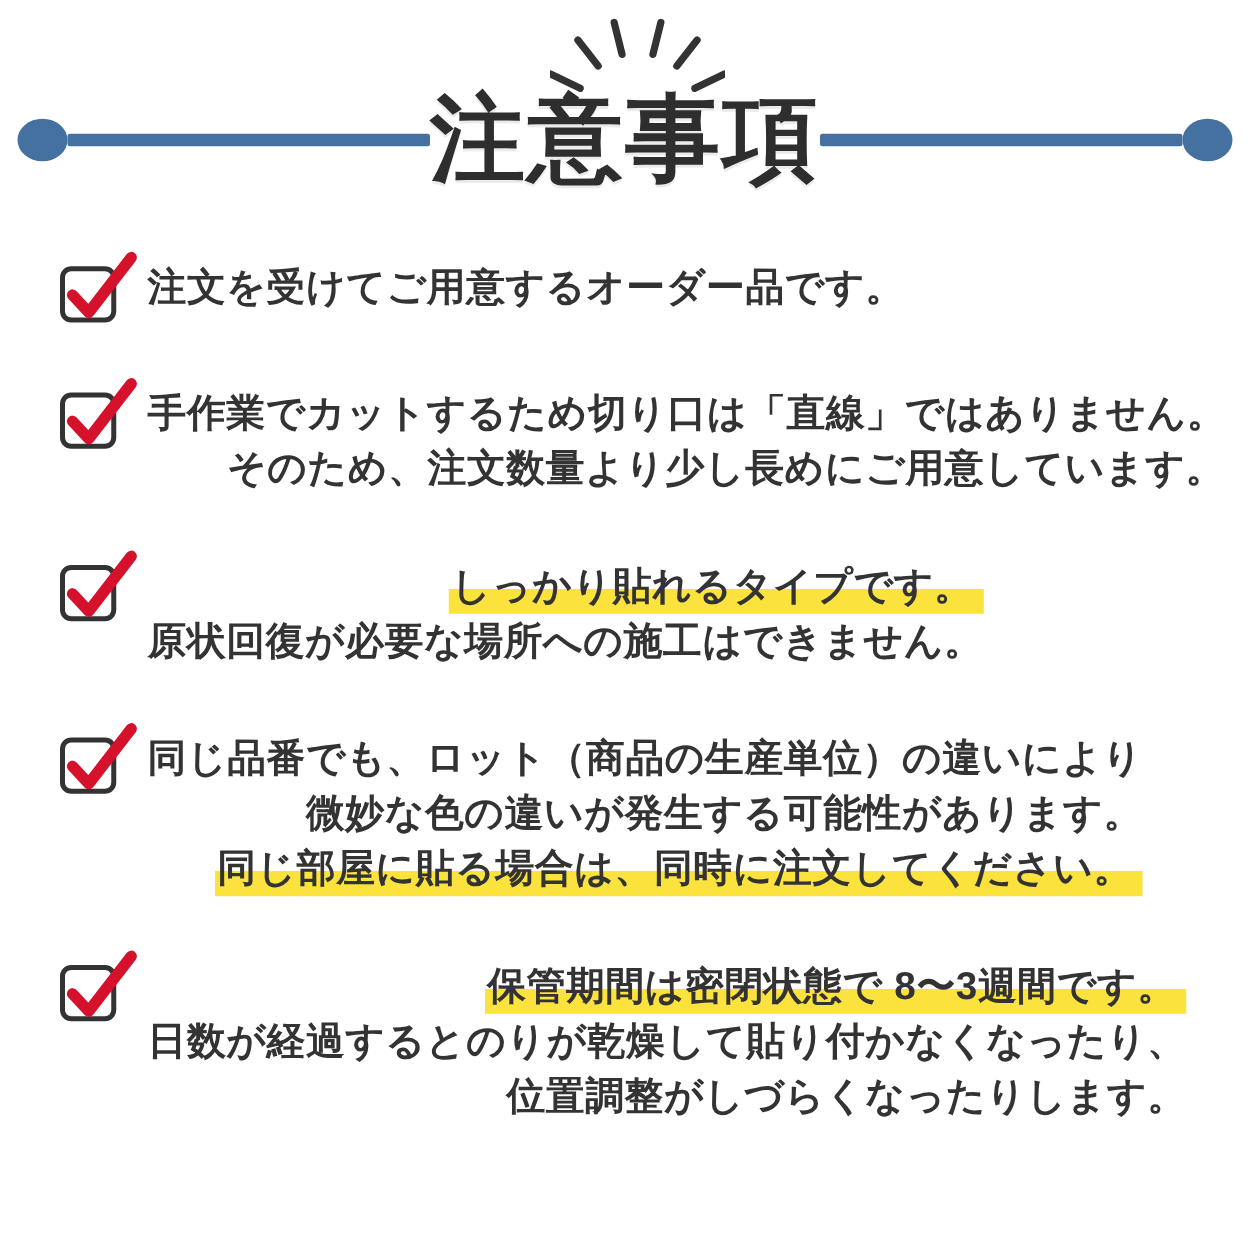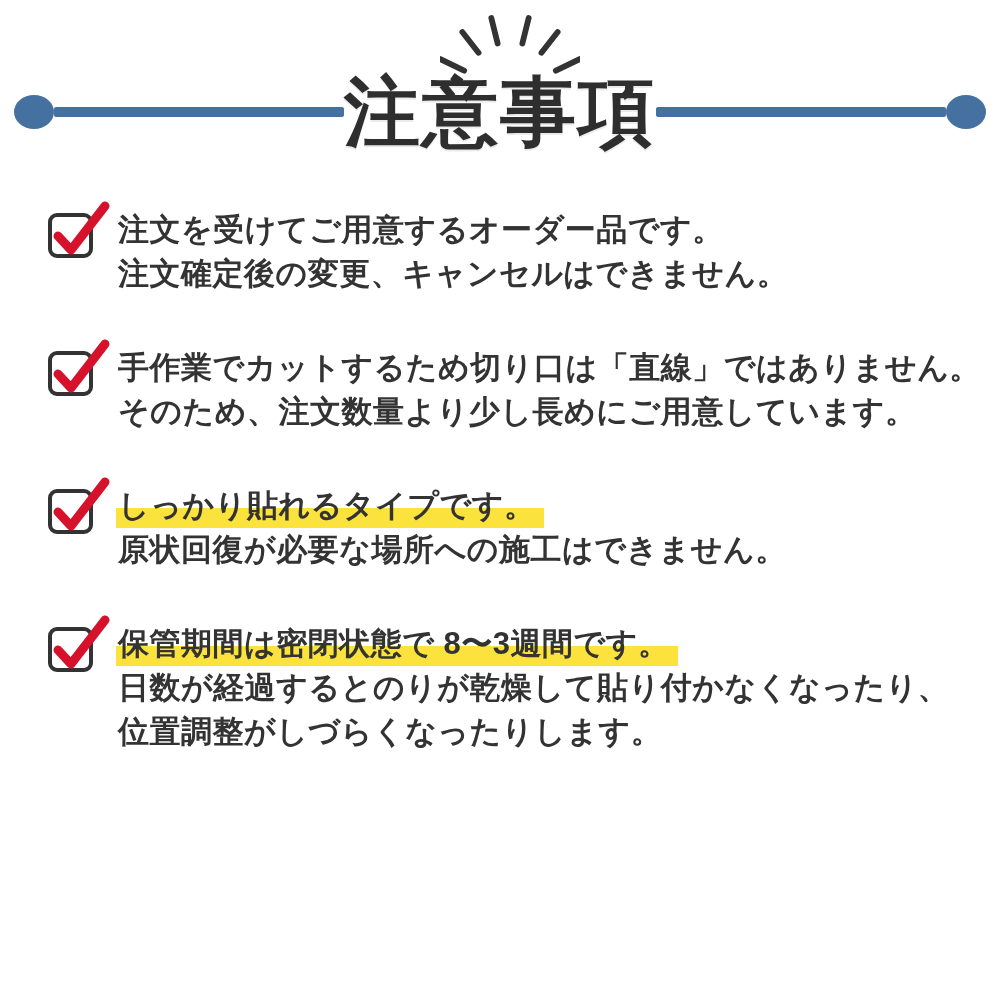--- a/index.html
+++ b/index.html
@@ -33,21 +33,21 @@
   .rule{height:10px;background:var(--accent);flex:1;border-radius:2px;}
   h1.title{
     margin:0;flex:none;
     font-size:76px;line-height:88px;font-weight:900;
     letter-spacing:2px;color:#2e2e2e;
     text-shadow:0 2px 0 rgba(0,0,0,0.08);
     white-space:nowrap;
   }
 
   
-  main{padding:36px 20px 0 46px;}
+  main{padding:36px 20px 0 46px;text-align:right;}
   .item{display:flex;align-items:flex-start;margin-bottom:50px;}
   .item:last-child{margin-bottom:0;}
   .checkbox{width:64px;height:60px;flex:none;margin-top:-9px;margin-right:8px;}
   .item-text{min-width:0;}
   .line{
     margin:0;height:44px;
     font-size:31px;font-weight:800;line-height:44px;
     letter-spacing:0.5px;color:var(--text);
     white-space:nowrap;
   }
@@ -86,21 +86,20 @@
   </header>
 
   <main>
   <div class="item">
     <svg class="checkbox" viewBox="0 0 64 60" fill="none" aria-hidden="true">
       <rect x="4" y="16" width="41" height="41" rx="7" stroke="var(--text)" stroke-width="4"></rect>
       <path d="M 12 37 L 25 51 L 59 7" stroke="var(--check)" stroke-width="9" stroke-linecap="round" stroke-linejoin="round"></path>
     </svg>
     <div class="item-text">
           <p class="line"><span>注文を受けてご用意するオーダー品です。</span></p>
-          <p class="line"><span>注文確定後の変更、キャンセルはできません。</span></p>
         </div>
   </div>
 
   <div class="item">
     <svg class="checkbox" viewBox="0 0 64 60" fill="none" aria-hidden="true">
       <rect x="4" y="16" width="41" height="41" rx="7" stroke="var(--text)" stroke-width="4"></rect>
       <path d="M 12 37 L 25 51 L 59 7" stroke="var(--check)" stroke-width="9" stroke-linecap="round" stroke-linejoin="round"></path>
     </svg>
     <div class="item-text">
           <p class="line"><span>手作業でカットするため切り口は「直線」ではありません。</span></p>
@@ -112,20 +111,31 @@
     <svg class="checkbox" viewBox="0 0 64 60" fill="none" aria-hidden="true">
       <rect x="4" y="16" width="41" height="41" rx="7" stroke="var(--text)" stroke-width="4"></rect>
       <path d="M 12 37 L 25 51 L 59 7" stroke="var(--check)" stroke-width="9" stroke-linecap="round" stroke-linejoin="round"></path>
     </svg>
     <div class="item-text">
           <p class="line"><span class="hl">しっかり貼れるタイプです。</span></p>
           <p class="line"><span>原状回復が必要な場所への施工はできません。</span></p>
         </div>
   </div>
 
+  <div class="item">
+    <svg class="checkbox" viewBox="0 0 64 60" fill="none" aria-hidden="true">
+      <rect x="4" y="16" width="41" height="41" rx="7" stroke="var(--text)" stroke-width="4"></rect>
+      <path d="M 12 37 L 25 51 L 59 7" stroke="var(--check)" stroke-width="9" stroke-linecap="round" stroke-linejoin="round"></path>
+    </svg>
+    <div class="item-text">
+          <p class="line"><span>同じ品番でも、ロット（商品の生産単位）の違いにより</span></p>
+          <p class="line"><span>微妙な色の違いが発生する可能性があります。</span></p>
+          <p class="line"><span class="hl">同じ部屋に貼る場合は、同時に注文してください。</span></p>
+        </div>
+  </div>
 
   <div class="item">
     <svg class="checkbox" viewBox="0 0 64 60" fill="none" aria-hidden="true">
       <rect x="4" y="16" width="41" height="41" rx="7" stroke="var(--text)" stroke-width="4"></rect>
       <path d="M 12 37 L 25 51 L 59 7" stroke="var(--check)" stroke-width="9" stroke-linecap="round" stroke-linejoin="round"></path>
     </svg>
     <div class="item-text">
           <p class="line"><span class="hl">保管期間は密閉状態で 8〜3週間です。</span></p>
           <p class="line"><span>日数が経過するとのりが乾燥して貼り付かなくなったり、</span></p>
           <p class="line"><span>位置調整がしづらくなったりします。</span></p>

